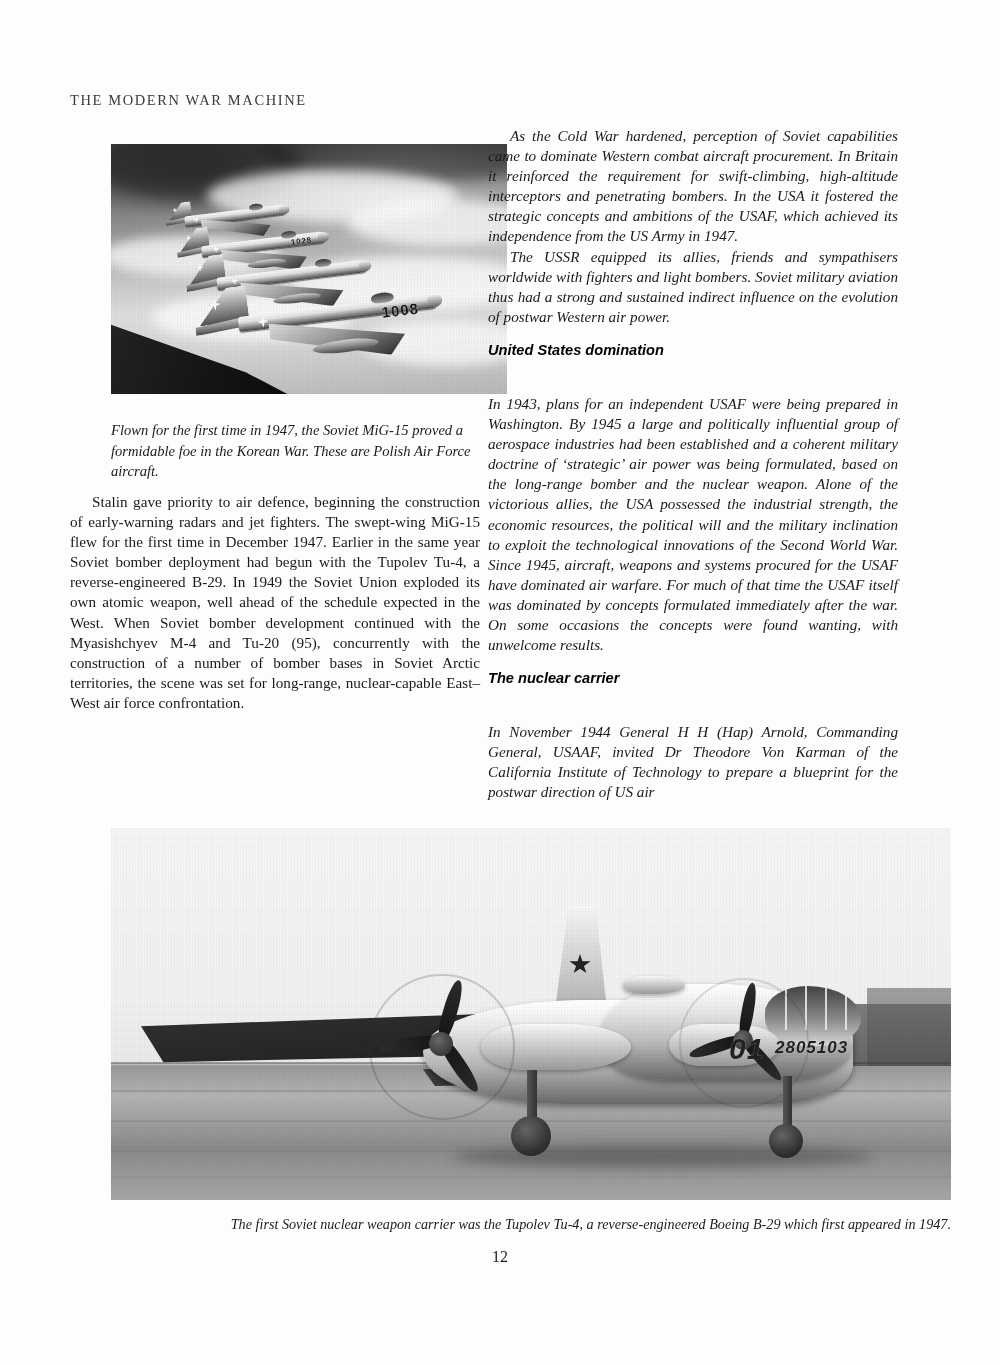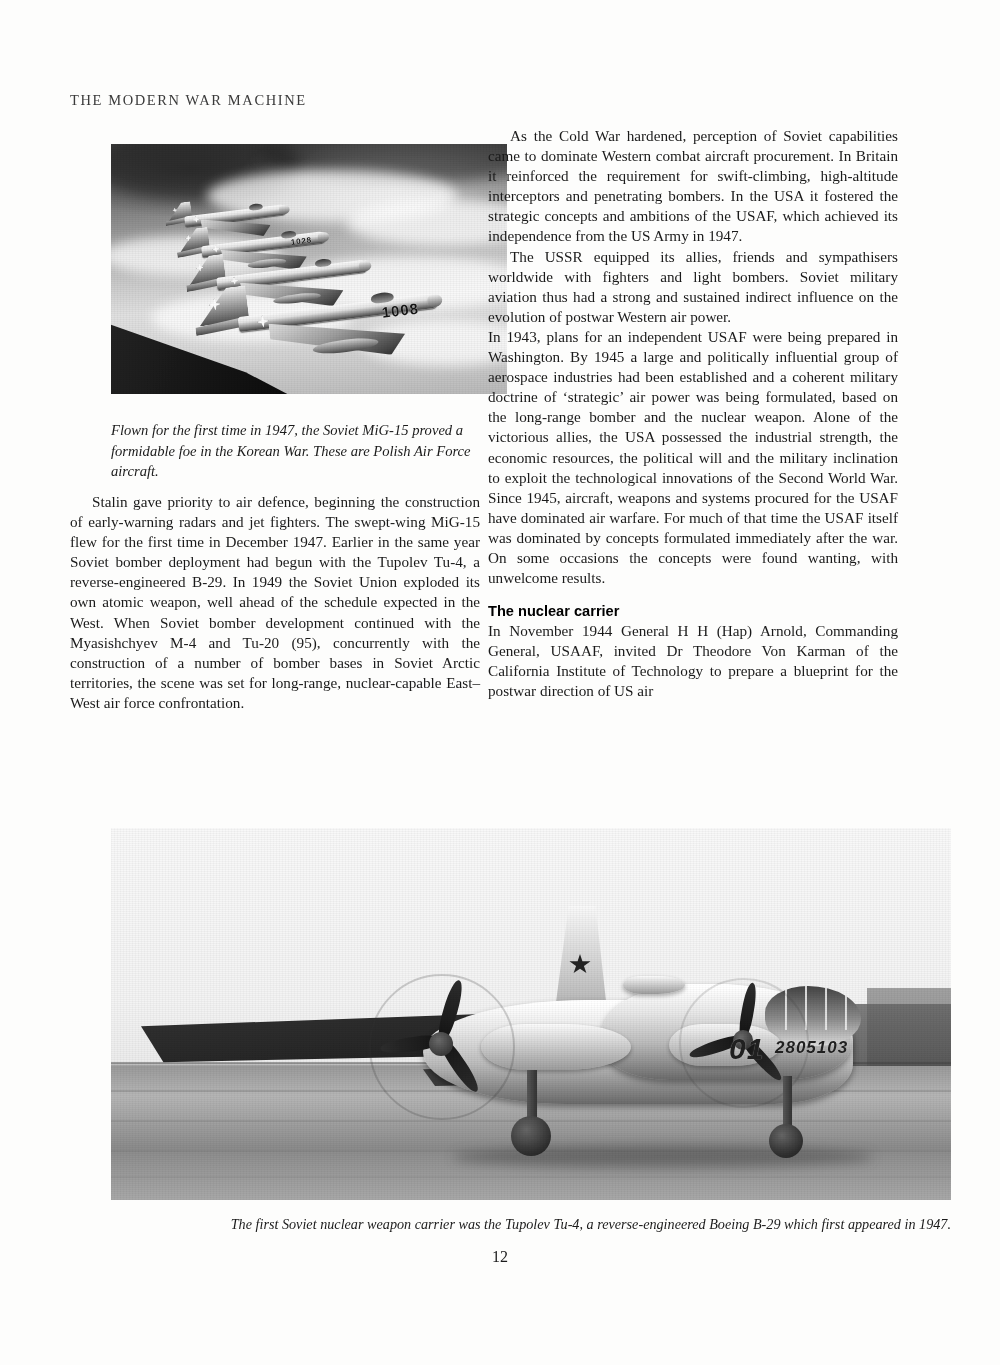--- a/index.html
+++ b/index.html
@@ -39,27 +39,27 @@
     position: absolute;
     width: 410px;
     font-size: 15.2px;
     line-height: 20.1px;
     text-align: justify;
     text-justify: inter-word;
     color: #1a1a1a;
     hyphens: none;
   }
   .col-left  { left: 70px;  top: 128px; }
-  .col-right { left: 488px; top: 126px; }
+  .col-right { left: 488px; top: 126px; font-style: italic; }
 
   .col p {
     margin: 0;
     text-indent: 1.45em;
   }
-  .col p.noindent { text-indent: 0; }
+  .col p.noindent { text-indent: 0; margin-top: 34px; }
 
   h2.subhead {
     margin: 14px 0 0 0;
     font-family: "Liberation Sans", sans-serif;
     font-size: 14.6px;
     line-height: 19px;
     font-weight: bold;
     color: #000;
     text-align: left;
   }
@@ -380,20 +380,21 @@
     <figcaption class="caption">Flown for the first time in 1947, the Soviet MiG-15 proved a formidable foe in the Korean War. These are Polish Air Force aircraft.</figcaption>
   </figure>
 
   <div class="col col-left" style="top:492px;">
     <p>Stalin gave priority to air defence, beginning the construction of early-warning radars and jet fighters. The swept-wing MiG-15 flew for the first time in December 1947. Earlier in the same year Soviet bomber deployment had begun with the Tupolev Tu-4, a reverse-engineered B-29. In 1949 the Soviet Union exploded its own atomic weapon, well ahead of the schedule expected in the West. When Soviet bomber development continued with the Myasishchyev M-4 and Tu-20 (95), concurrently with the construction of a number of bomber bases in Soviet Arctic territories, the scene was set for long-range, nuclear-capable East–West air force confrontation.</p>
   </div>
 
   <div class="col col-right">
     <p>As the Cold War hardened, perception of Soviet capabilities came to dominate Western combat aircraft procurement. In Britain it reinforced the requirement for swift-climbing, high-altitude interceptors and penetrating bombers. In the USA it fostered the strategic concepts and ambitions of the USAF, which achieved its independence from the US Army in 1947.</p>
     <p>The USSR equipped its allies, friends and sympathisers worldwide with fighters and light bombers. Soviet military aviation thus had a strong and sustained indirect influence on the evolution of postwar Western air power.</p>
+    <h2 class="subhead">United States domination</h2>
     <p class="noindent">In 1943, plans for an independent USAF were being prepared in Washington. By 1945 a large and politically influential group of aerospace industries had been established and a coherent military doctrine of ‘strategic’ air power was being formulated, based on the long-range bomber and the nuclear weapon. Alone of the victorious allies, the USA possessed the industrial strength, the economic resources, the political will and the military inclination to exploit the technological innovations of the Second World War. Since 1945, aircraft, weapons and systems procured for the USAF have dominated air warfare. For much of that time the USAF itself was dominated by concepts formulated immediately after the war. On some occasions the concepts were found wanting, with unwelcome results.</p>
     <h2 class="subhead">The nuclear carrier</h2>
     <p class="noindent">In November 1944 General H H (Hap) Arnold, Commanding General, USAAF, invited Dr Theodore Von Karman of the California Institute of Technology to prepare a blueprint for the postwar direction of US air</p>
   </div>
 
   <figure class="figure" id="fig-tu4">
     <div class="photo">
 
       <div class="hangar" style="left:640px; top:176px; width:200px; height:62px;"></div>
       <div class="hangar" style="left:756px; top:160px; width:84px; height:78px; opacity:.6;"></div>

